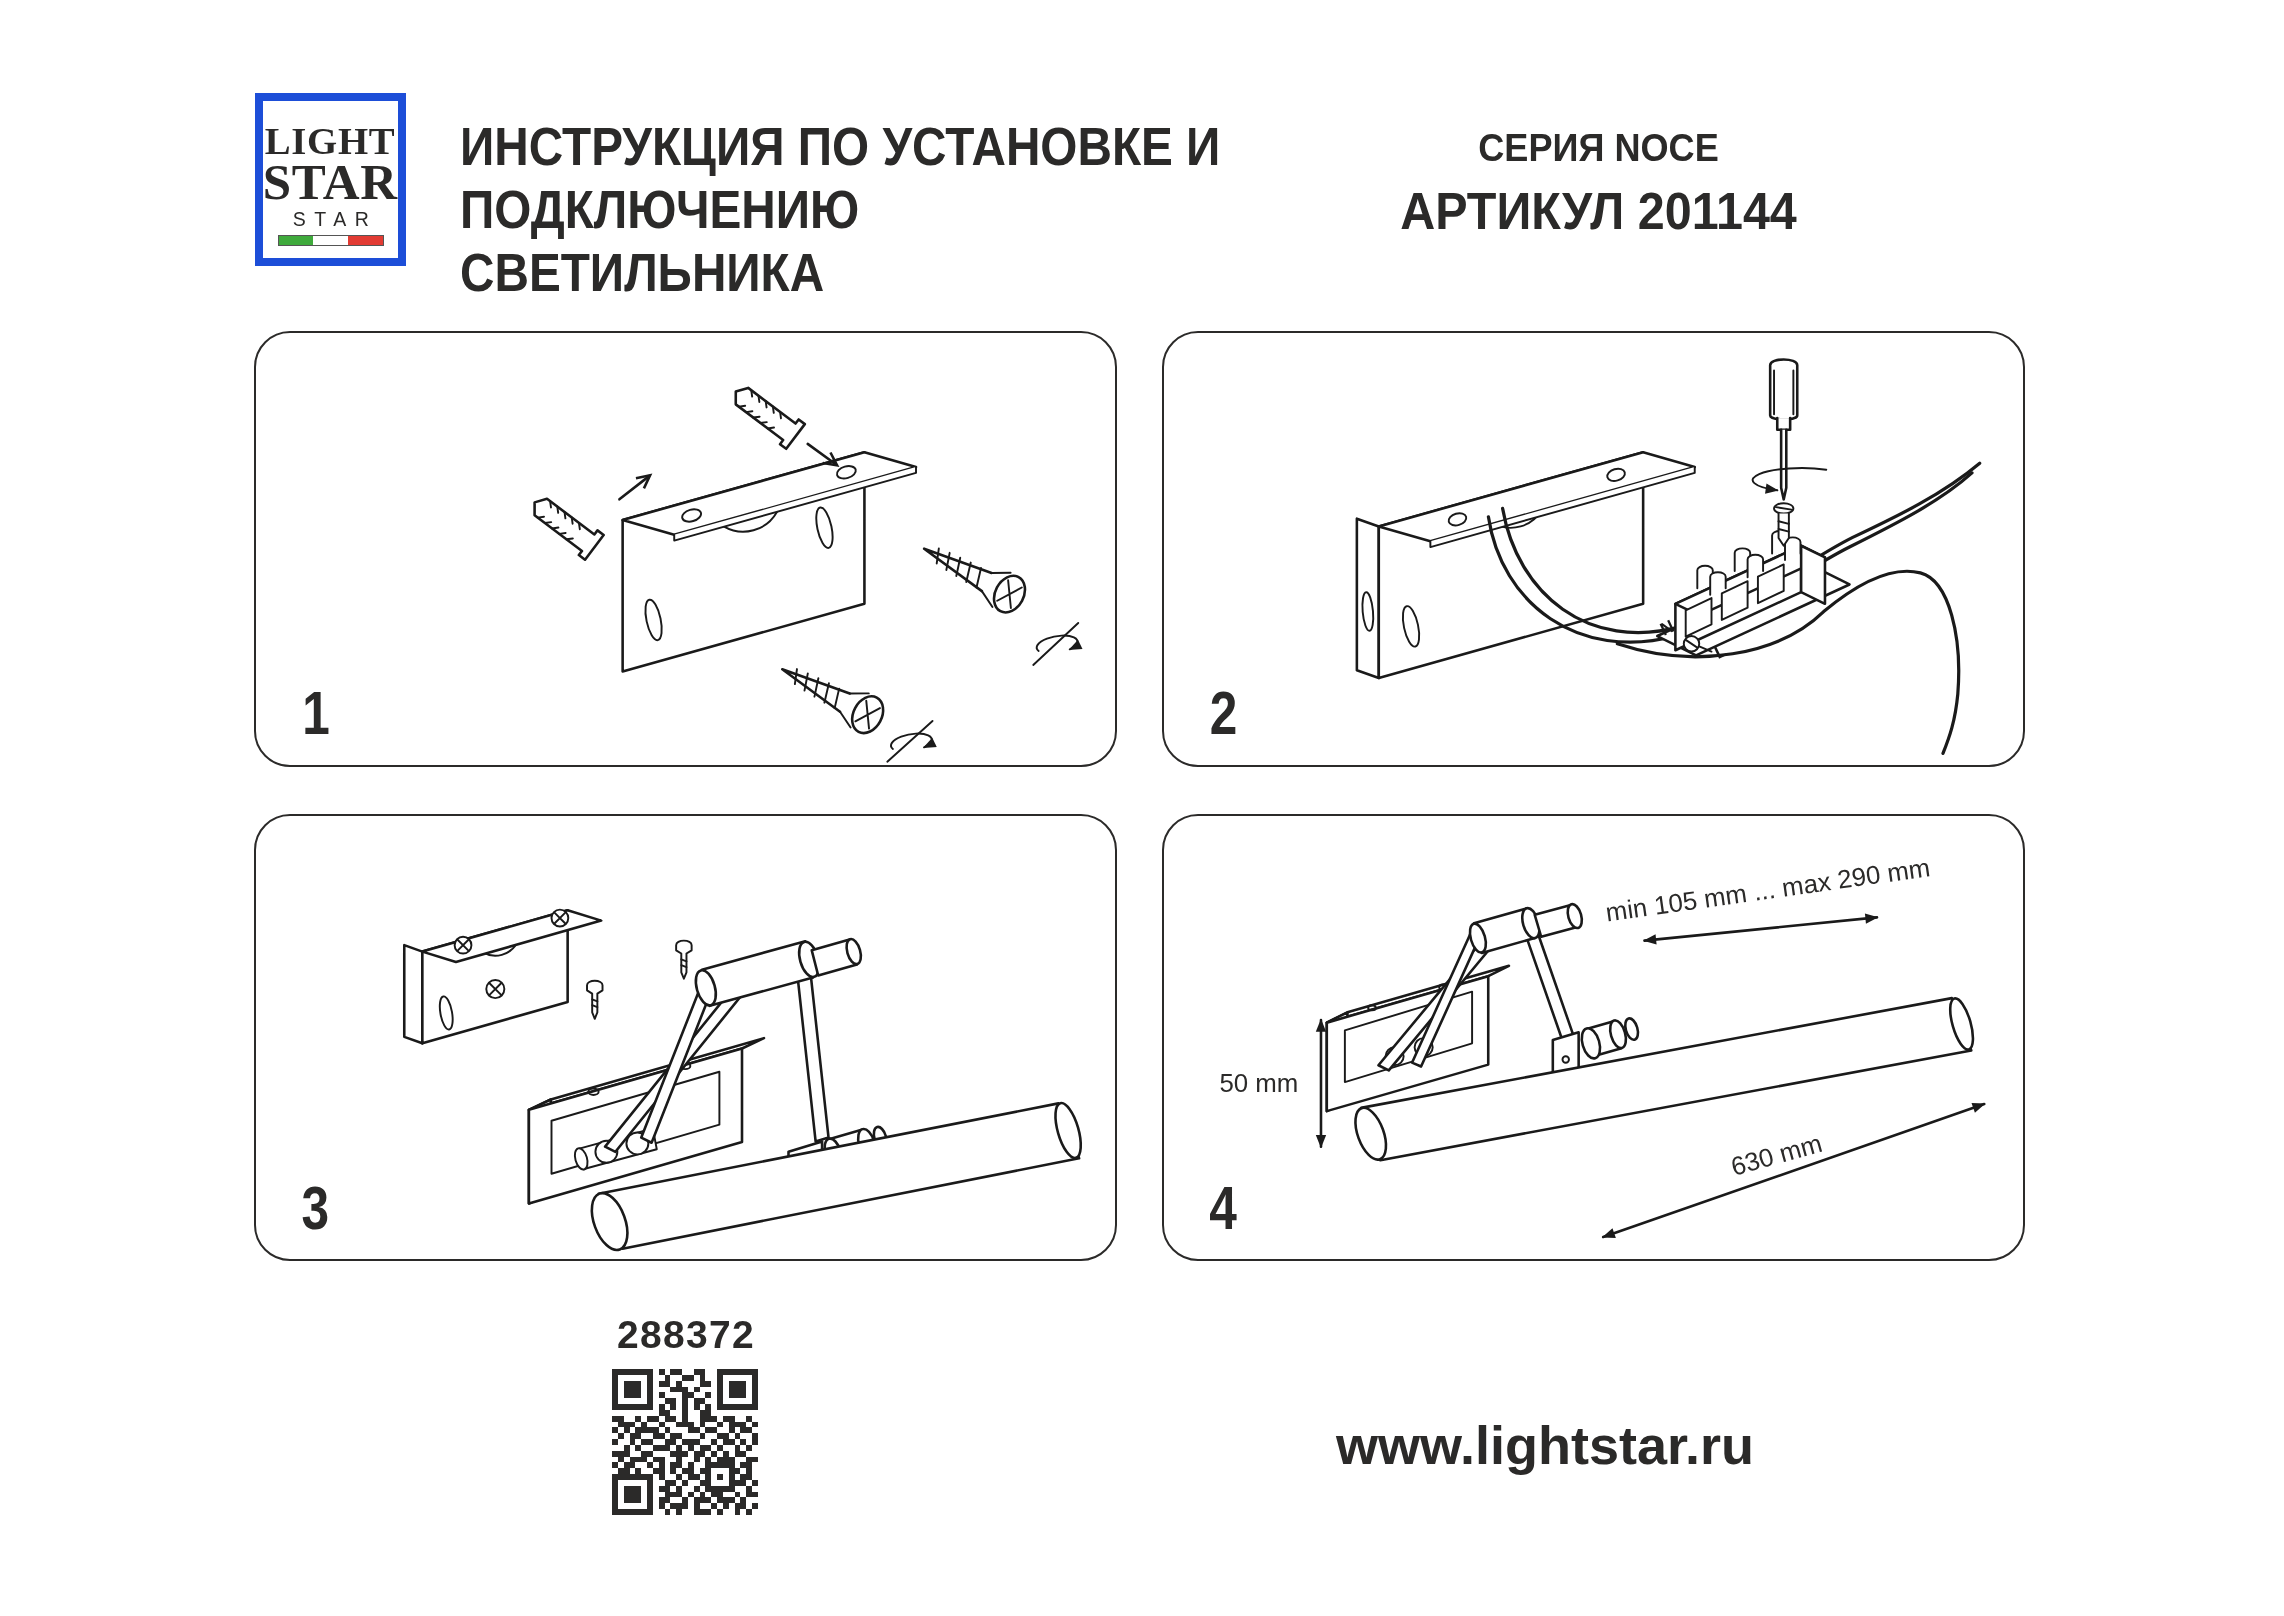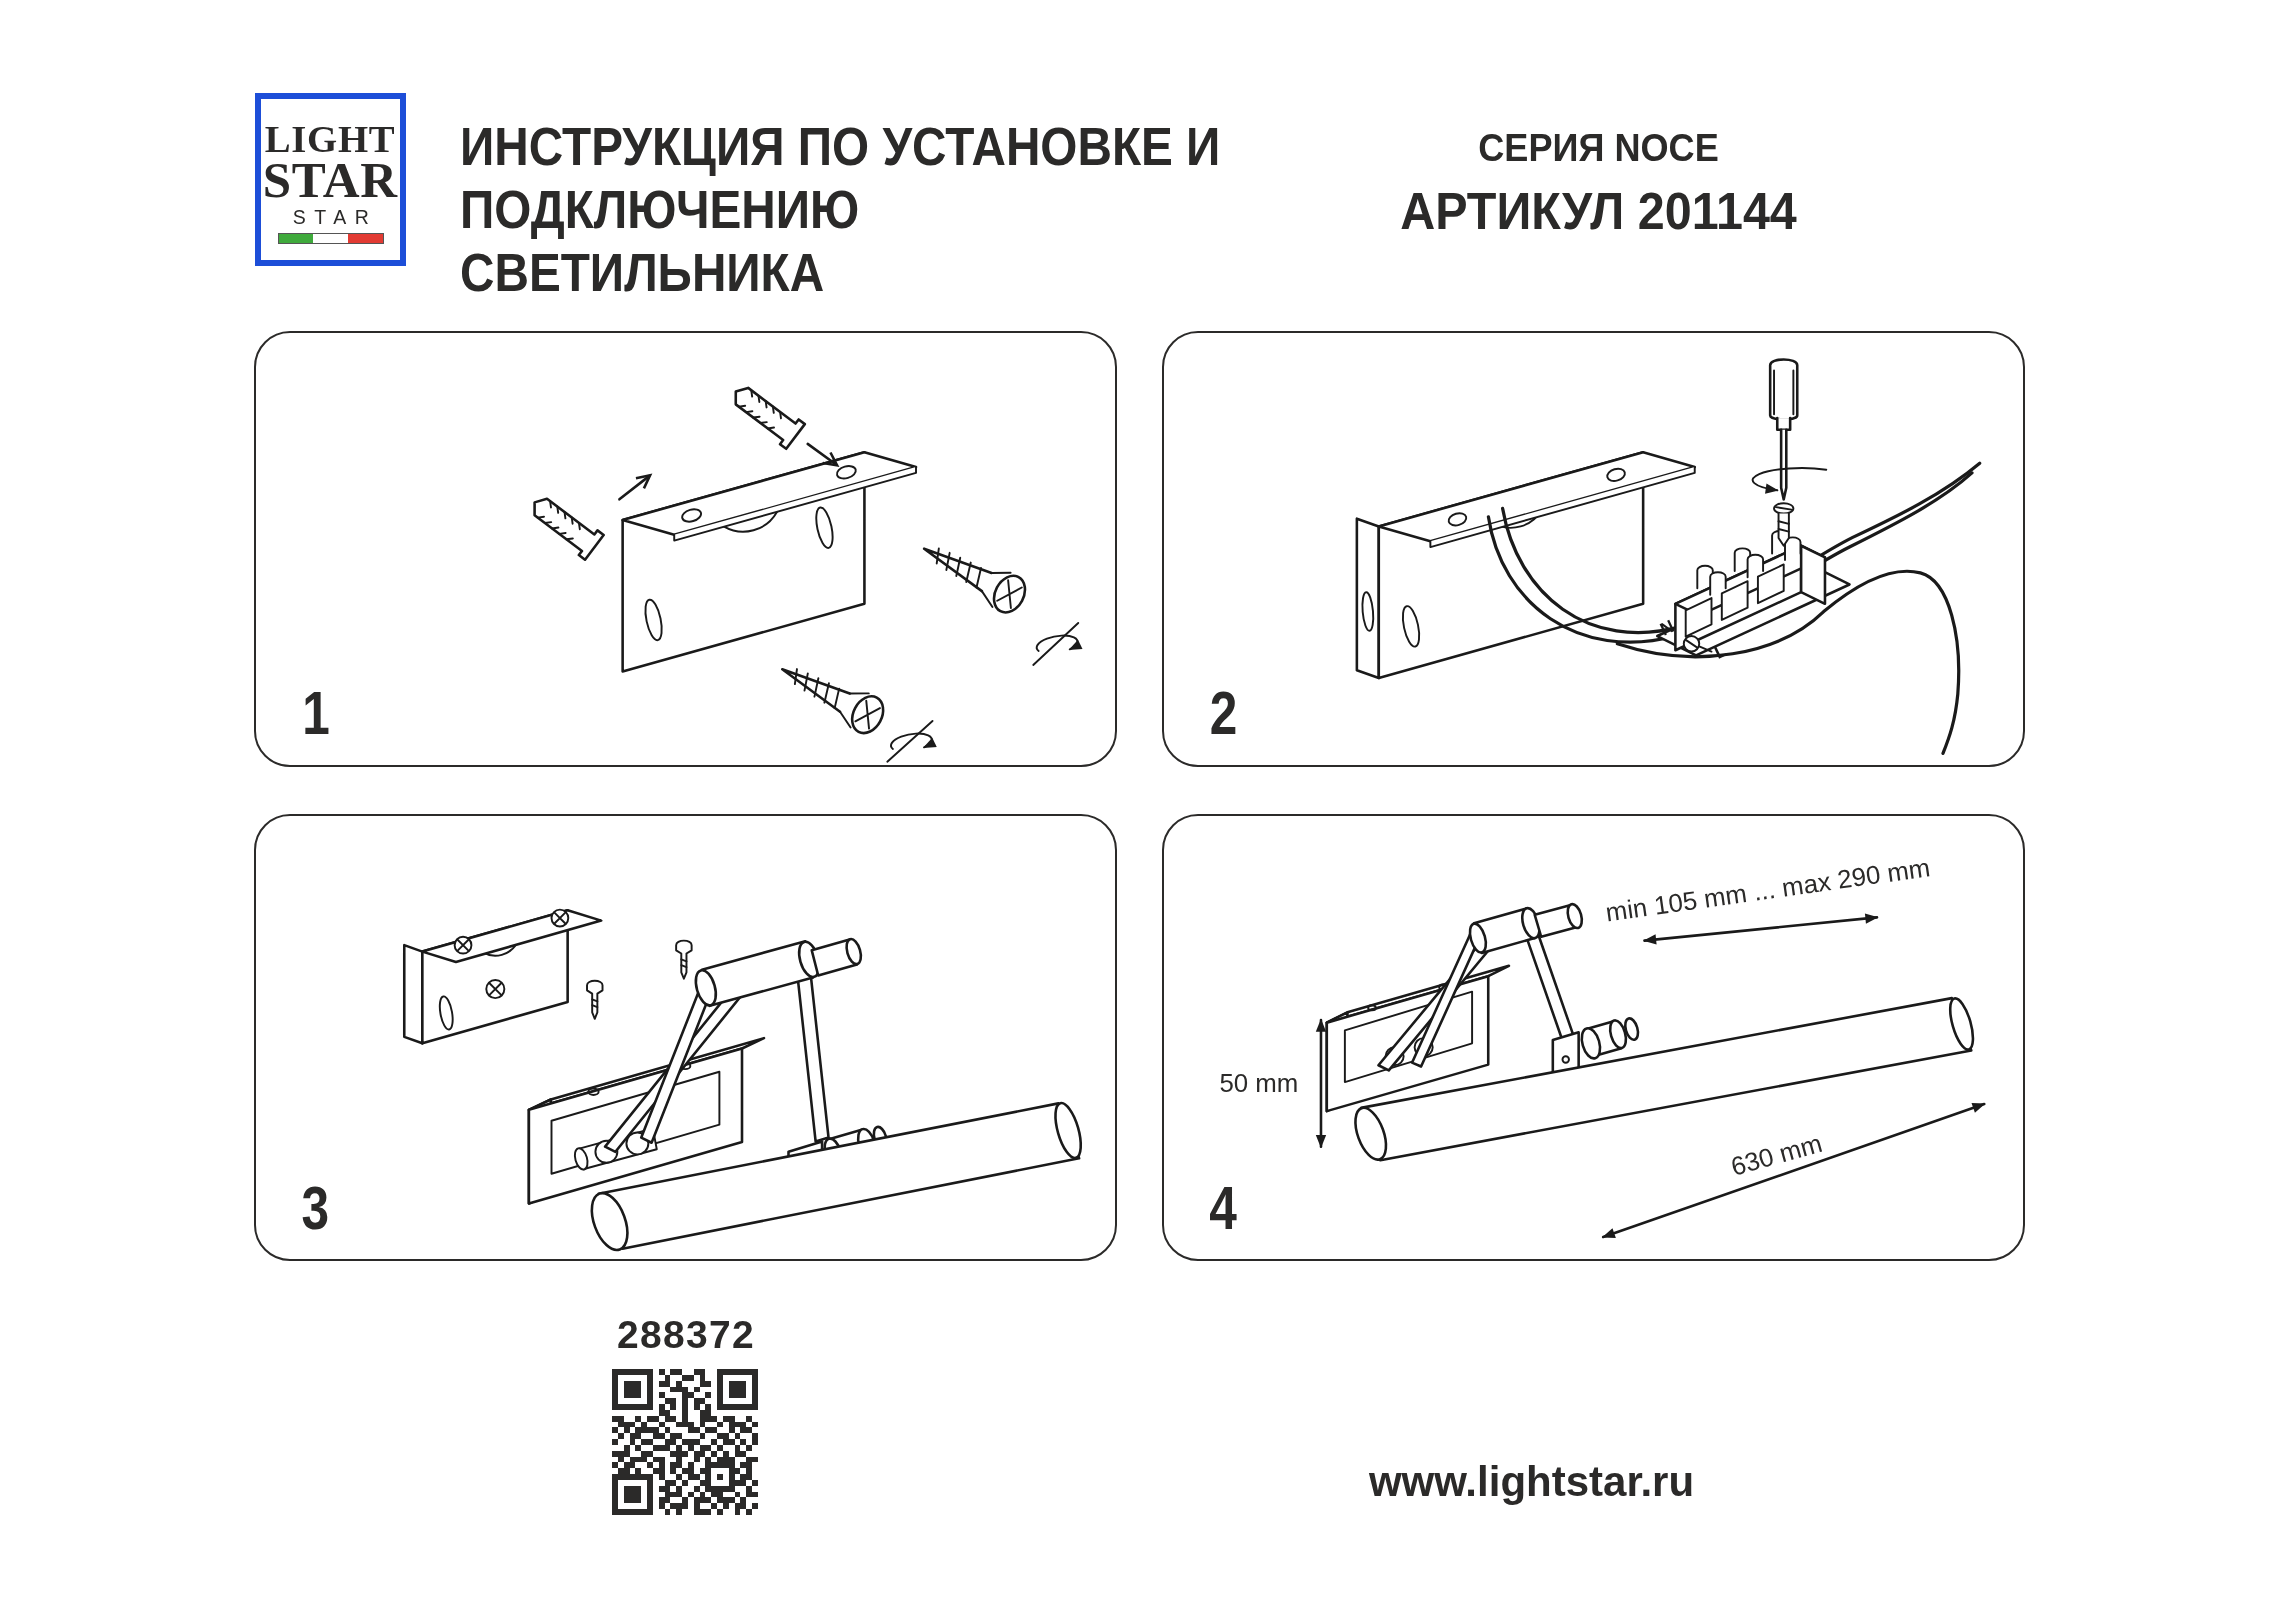--- a/index.html
+++ b/index.html
@@ -1,21 +1,21 @@
 <!DOCTYPE html>
 <html style="font-size:10.4px"><head>
 <meta charset="utf-8">
 <style>
   html,body{margin:0;padding:0;background:#ffffff;}
   #sheet{position:relative;width:2284px;height:1616px;background:#ffffff;overflow:hidden;
          font-family:"Liberation Sans","DejaVu Sans",sans-serif;color:#2b2a29;}
 
   
   .logo-box{position:absolute;left:255px;top:93px;width:151px;height:173px;
-            border:6px solid #1d4ed8;box-sizing:border-box;display:flex;flex-direction:column;
+            border:8px solid #1d4ed8;box-sizing:border-box;display:flex;flex-direction:column;
             align-items:center;justify-content:flex-start;}
   .logo-light{font-family:"Liberation Serif","DejaVu Serif",serif;font-weight:700;
               font-size:38px;line-height:38px;margin-top:21px;letter-spacing:0.7px;transform:scaleX(1.02);}
   .logo-star{font-family:"Liberation Serif","DejaVu Serif",serif;font-weight:700;
              font-size:50px;line-height:44px;letter-spacing:0.7px;transform:scaleX(1.02);}
   .logo-group{font-size:19.5px;font-weight:400;letter-spacing:8.5px;line-height:22px;margin-top:3.9px;
               transform:translateX(4.6px);}
   .flag{width:104px;height:8.5px;margin-top:5.2px;border:1.3px solid #555;box-sizing:content-box;
         display:flex;}
   .flag .fg{flex:1;}
@@ -47,22 +47,22 @@
            fill:#2b2a29;stroke:none;}
   .dim{font-family:"Liberation Sans","DejaVu Sans",sans-serif;font-size:40px;font-weight:400;
        fill:#2b2a29;stroke:none;}
   .tlabel{font-family:"Liberation Sans","DejaVu Sans",sans-serif;font-size:28px;font-weight:700;
           fill:#1a1a1a;stroke:none;}
 
   
   .footer-article{position:absolute;left:617px;top:1313px;font-size:39px;font-weight:700;letter-spacing:1.3px;}
   #qr{position:absolute;left:612px;top:1369px;width:146px;height:146px;}
   #qr rect{fill:#2b2a29;}
-  .website{position:absolute;left:1336px;top:1458px;width:391px;text-align:center;
-           font-size:42px;font-weight:700;}
+  .website{position:absolute;left:1336px;top:1414px;width:391px;text-align:center;
+           font-size:54px;font-weight:700;}
 </style>
 </head>
 <body>
 
 <div id="sheet">
 
   <div class="logo-box">
     <div class="logo-light">LIGHT</div>
     <div class="logo-star">STAR</div>
     <div class="logo-group">STAR</div>

